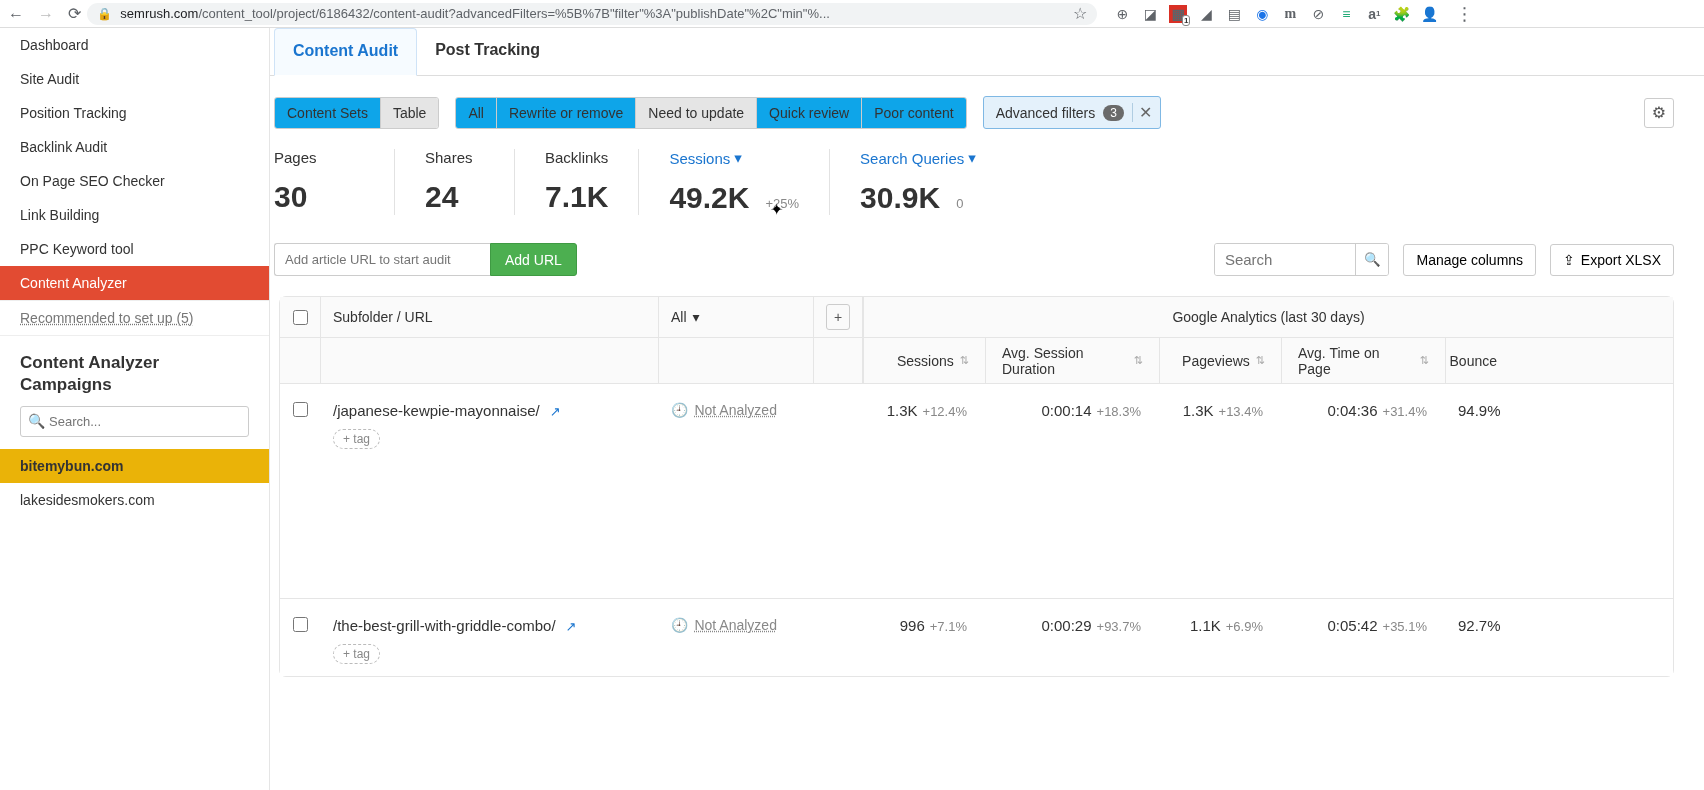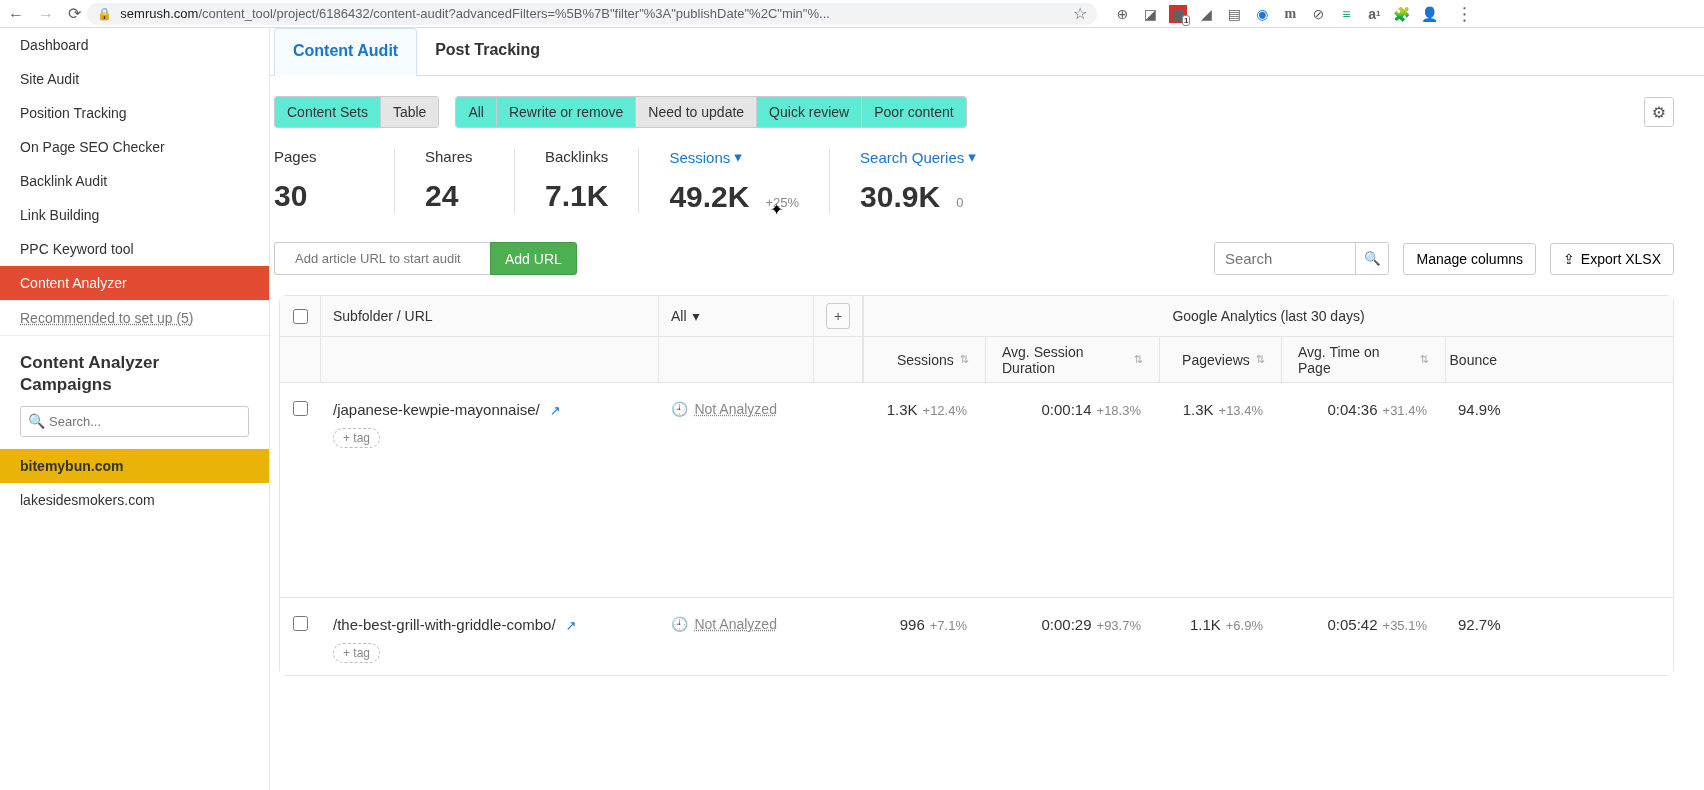--- a/index.html
+++ b/index.html
@@ -41,39 +41,39 @@
   
   .content { flex: 1; background: #fff; overflow-y: auto; }
   .tabs { display: flex; border-bottom: 1px solid #ddd; padding-left: 4px; }
   .tab { padding: 13px 18px; font-size: 16px; font-weight: bold; color: #555; cursor:pointer; border-bottom: 3px solid transparent; }
   .tab.active { color: #1a75cf; border: 1px solid #cfe3f7; border-bottom: 1px solid #fff; background: #f6fbff; border-radius: 4px 4px 0 0; margin-bottom:-1px; }
   .tab.inactive { color:#333; }
 
   .inner-pad { padding: 20px 30px 0 0; margin-left: 0; }
   .filter-row { display: flex; align-items: center; gap: 16px; padding: 0 0 20px 4px; }
   .btn-grp { display: inline-flex; border: 1px solid #ccc; border-radius: 3px; overflow: hidden; }
-  .btn-grp .seg { padding: 7px 12px; font-size: 14px; border-right: 1px solid #ccc; cursor:pointer; background:#5eead4; }
+  .btn-grp .seg { padding: 7px 12px; font-size: 14px; border-right: 1px solid #ccc; cursor:pointer; background:#0ea5e9; }
   .btn-grp .seg:last-child { border-right: none; }
   .btn-grp .seg.active { background: #e5e5e5; }
   .adv-filter { display:inline-flex; align-items:center; gap:8px; border:1px solid #7fb8e4; background:#e4f1fb; border-radius:3px; padding:6px 8px 6px 12px; cursor:pointer; }
   .adv-filter .cnt { background:#6a6a6a; color:#fff; border-radius:10px; padding:1px 7px; font-size:12px; }
   .adv-filter .x { font-size:16px; color:#666; padding-left:6px; border-left:1px solid #b0cde2; }
   .gear { margin-left:auto; width:30px; height:30px; border:1px solid #ccc; border-radius:3px; display:flex; align-items:center; justify-content:center; cursor:pointer; font-size:16px; color:#555; }
 
   .metrics { display: flex; padding: 0 0 28px 4px; }
   .metric { padding: 0 30px; border-left: 1px solid #e2e2e2; min-width: 120px; }
   .metric:first-child { border-left: none; padding-left:0; }
   .metric .label { font-size: 15px; color: #333; margin-bottom: 14px; display:flex; align-items:center; gap:4px; }
   .metric .label.link { color: #1a75cf; cursor:pointer; }
   .metric .value { font-size: 30px; font-weight: bold; }
   .metric .delta { font-size: 13px; color: #888; margin-left: 16px; font-weight: normal; }
 
   .toolbar { display:flex; align-items:center; gap: 0; padding: 0 0 20px 4px; }
   .add-url-wrap { display:flex; }
-  .add-url { width: 216px; padding: 8px 20px; border: 1px solid #ccc; border-right:none; border-radius: 3px 0 0 3px; font-size:13px; }
+  .add-url { width: 216px; padding: 8px 10px; border: 1px solid #ccc; border-right:none; border-radius: 3px 0 0 3px; font-size:13px; }
   .add-url-btn { background:#4caf50; color:#fff; border:1px solid #3f9a43; padding:0 14px; border-radius:0 3px 3px 0; font-size:14px; cursor:pointer; }
   .spacer { flex:1; }
   .srch-wrap { display:flex; border:1px solid #ccc; border-radius:3px; overflow:hidden; }
   .srch { border:none; padding:7px 10px; width:140px; font-size:15px; outline:none; }
   .srch-btn { border:none; border-left:1px solid #ccc; background:#fff; padding:0 8px; cursor:pointer; color:#555; }
   .mc-btn, .ex-btn { margin-left:14px; border:1px solid #ccc; border-radius:3px; background:#fff; padding:7px 12px; font-size:14px; cursor:pointer; display:inline-flex; align-items:center; gap:6px; }
 
   
   .table-wrap { border:1px solid #e5e5e5; border-radius:7px; margin-left:9px; }
   .thead { display:flex; flex-direction:column; background:#fafafa; border-bottom:1px solid #e5e5e5; }
@@ -151,22 +151,22 @@
     <span class="dots">⋮</span>
   </div>
 </div>
 
 <div class="shell">
 
   <div class="sidebar">
     <div class="side-item">Dashboard</div>
     <div class="side-item">Site Audit</div>
     <div class="side-item">Position Tracking</div>
+    <div class="side-item">Backlink Audit</div>
     <div class="side-item">On Page SEO Checker</div>
-    <div class="side-item">Backlink Audit</div>
     <div class="side-item">Link Building</div>
     <div class="side-item">PPC Keyword tool</div>
     <div class="side-item active">Content Analyzer</div>
     <div class="side-rec">Recommended to set up (5)</div>
     <div class="side-sub">
       <h3><span>Content Analyzer</span><br><span>Campaigns</span></h3>
     </div>
     <div class="side-search">
       <span class="sicon">🔍</span>
       <input type="text" placeholder="Search..." style="">
@@ -187,20 +187,25 @@
           <div class="seg">Content Sets</div>
           <div class="seg active">Table</div>
         </div>
         <div class="btn-grp">
           <div class="seg">All</div>
           <div class="seg">Rewrite or remove</div>
           <div class="seg active">Need to update</div>
           <div class="seg">Quick review</div>
           <div class="seg">Poor content</div>
         </div>
+        <div class="adv-filter">
+          <span>Advanced filters</span>
+          <span class="cnt">3</span>
+          <span class="x">✕</span>
+        </div>
         <div class="gear">
             <span>⚙</span>
           </div>
       </div>
 
       <div class="metrics">
         <div class="metric">
           <div class="label">Pages</div>
           <div class="value">30</div>
         </div>

